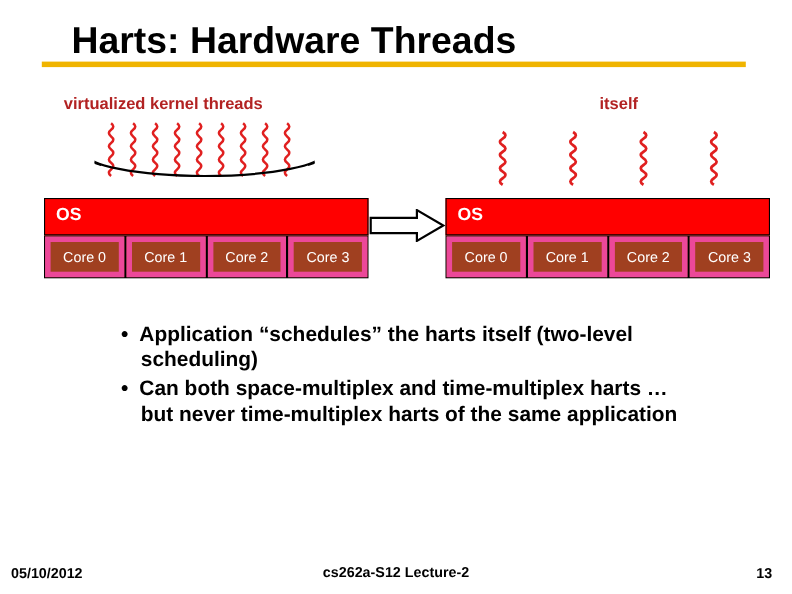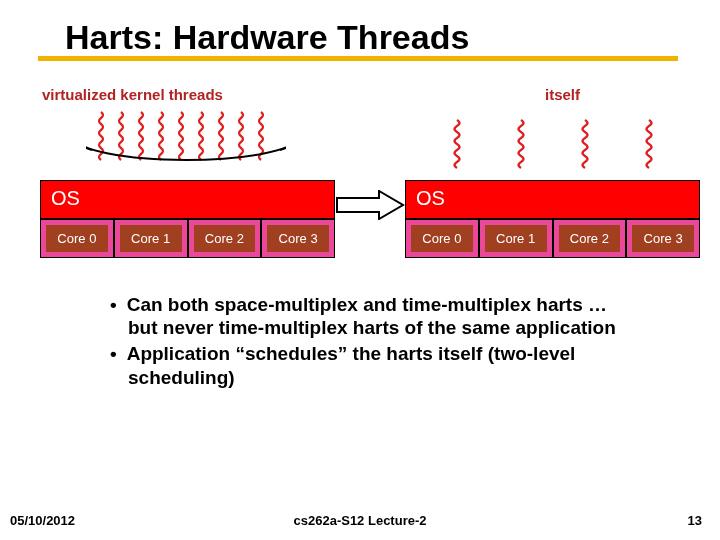--- a/index.html
+++ b/index.html
@@ -26,21 +26,21 @@
     width: 640px;
     height: 5px;
     background: #f0b400;
   }
   .subhead {
     position: absolute;
     font-size: 15px;
     font-weight: bold;
     color: #b22222;
   }
-  .sub1 { top: 86px; left: 42px; text-align: right; }
+  .sub1 { top: 86px; left: 58px; text-align: right; }
   .sub2 { top: 86px; right: 140px; }
 
   
   .diagram {
     position: absolute;
     top: 108px;
     width: 295px;
   }
   .d1 { left: 40px; }
   .d2 { left: 405px; }
@@ -62,22 +62,22 @@
   .mapline {
     position:absolute;
     left:46px; top:38px;
     width:200px; height:32px;
     pointer-events:none;
   }
 
   .os-band {
     background: #ff0000;
     color: #fff;
-    font-size: 20px;
-    font-weight: normal;
+    font-size: 16px;
+    font-weight: bold;
     padding: 6px 10px 8px 10px;
     position: relative;
     border: 1px solid #000;
   }
   .os-label { font-family: Arial; }
   .cores {
     display: flex;
     gap: 2px;
     background:#000;
     padding:1px;
@@ -202,22 +202,22 @@
   <div class="cores">
     <div class="core">Core 0</div>
     <div class="core">Core 1</div>
     <div class="core">Core 2</div>
     <div class="core">Core 3</div>
   </div>
 </div>
 
 <div class="bullets">
   <ul class="sub-bullets">
+    <li>Application “schedules” the harts itself (two-level scheduling)</li>
     <li>Can both space-multiplex and time-multiplex harts … but never time-multiplex harts of the same application</li>
-    <li>Application “schedules” the harts itself (two-level scheduling)</li>
   </ul>
 </div>
 
 <div class="footer">
   <span class="f-date">05/10/2012</span>
   <span class="f-center">cs262a-S12 Lecture-2</span>
   <span class="f-page">13</span>
 </div>
 
 </body></html>

